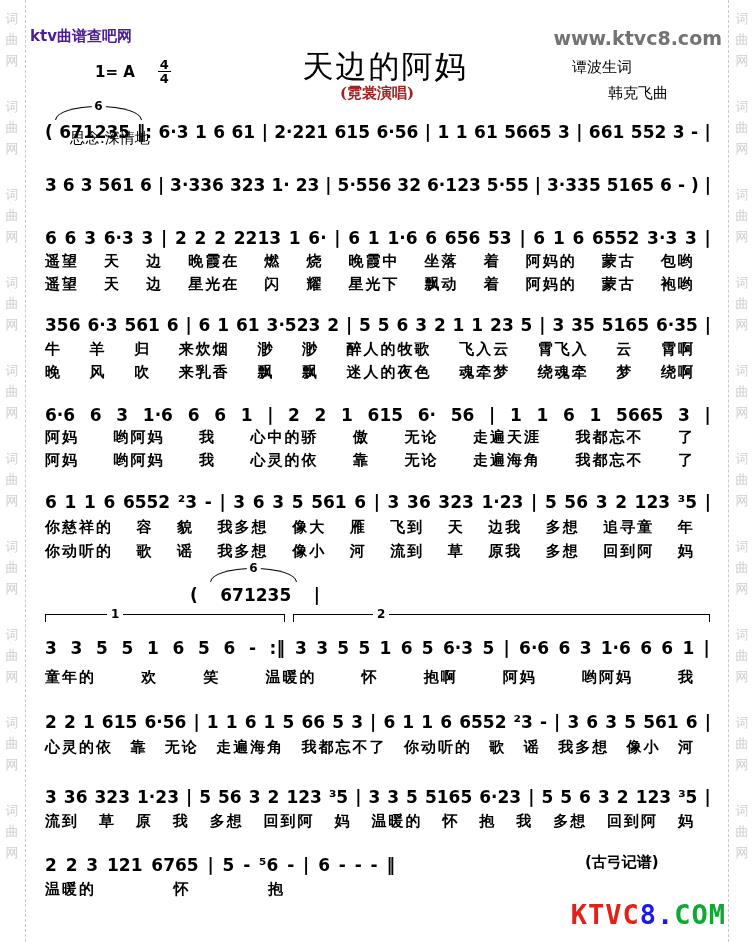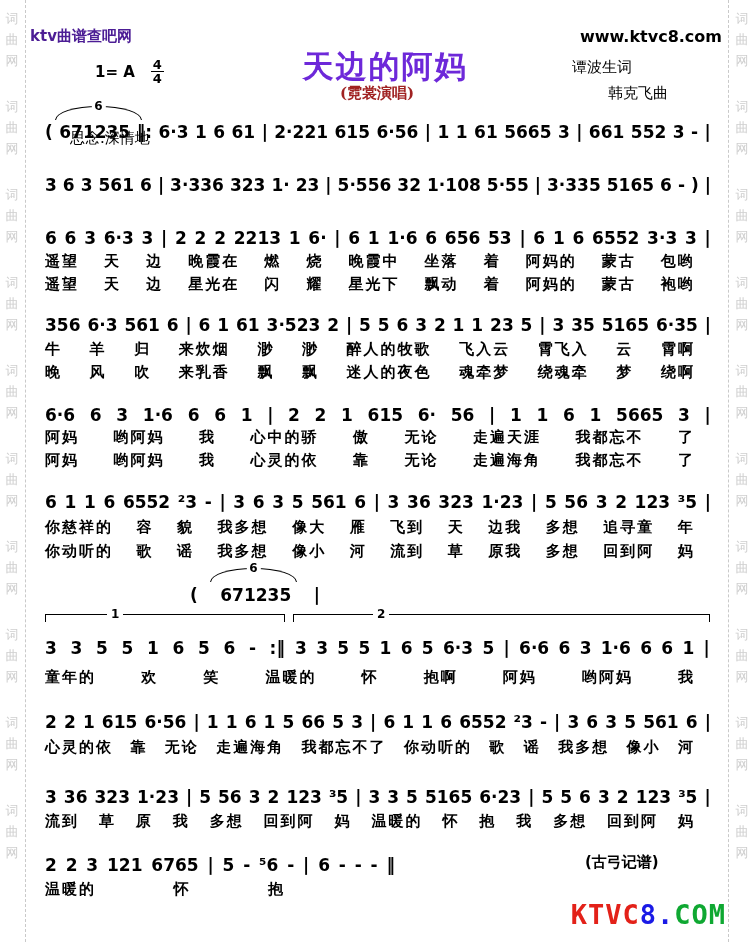--- a/index.html
+++ b/index.html
@@ -9,24 +9,24 @@
   .border-col{position:absolute;top:8px;width:20px;display:flex;flex-direction:column;align-items:center;}
   .border-col.left{left:2px;}
   .border-col.right{right:2px;}
   .bchar{display:block;font-size:13px;line-height:21px;color:#cfcfcf;font-family:"DejaVu Serif",serif;}
   .bchar.last{margin-bottom:25px;}
   .vdash{position:absolute;top:0;bottom:0;width:0;border-left:1px dashed #c9c9c9;}
   .vdash.l{left:25px;}
   .vdash.r{right:25px;}
   
   .site-name{position:absolute;left:30px;top:27px;font-size:15px;font-weight:bold;color:#4c1d95;}
-  .site-url{position:absolute;right:32px;top:27px;font-size:16px;font-weight:bold;color:#000000;}
-  .title{position:absolute;left:16px;right:0;top:46px;text-align:center;font-size:31px;font-weight:bold;color:#6d28d9;letter-spacing:2px;}
+  .site-url{position:absolute;right:32px;top:27px;font-size:19px;font-weight:bold;color:#737373;}
+  .title{position:absolute;left:16px;right:0;top:46px;text-align:center;font-size:31px;font-weight:normal;color:#000000;letter-spacing:2px;}
   .subtitle{position:absolute;left:0;right:0;top:84px;text-align:center;font-size:15px;color:#a02222;font-family:"DejaVu Serif",serif;font-weight:bold;}
-  .keyline{position:absolute;left:95px;top:58px;font-size:15px;font-weight:bold;display:flex;align-items:center;gap:16px;}
+  .keyline{position:absolute;left:95px;top:58px;font-size:15px;font-weight:bold;display:flex;align-items:center;gap:23px;}
   .frac{display:inline-flex;flex-direction:column;align-items:center;line-height:13px;font-size:13px;font-weight:bold;}
   .frac .top{border-bottom:1px solid #000;padding:0 2px;}
   .mood{position:absolute;left:70px;top:85px;font-size:15px;font-family:"DejaVu Serif",serif;margin-top:44px;}
   .lyricist{position:absolute;left:572px;top:58px;font-size:15px;font-family:Liberation Sans, sans-serif;}
   .composer{position:absolute;left:608px;top:84px;font-size:15px;font-family:"DejaVu Serif",serif;}
   
   .notes{position:absolute;left:45px;width:666px;display:flex;justify-content:space-between;align-items:baseline;
          font-size:17px;font-weight:bold;white-space:pre;}
   .notes span{display:inline-block;}
   .lyr{position:absolute;left:45px;width:650px;display:flex;justify-content:space-between;
@@ -129,21 +129,21 @@
   </div>
   <div class="mood">思念.深情地</div>
   <div class="lyricist">谭波生词</div>
   <div class="composer">韩克飞曲</div>
 
   <div class="tuplet" style="left:55px;top:106px;width:85px;">
     <span class="tl">6</span>
   </div>
   <div class="notes" style="top:122px;"><span>(</span><span>671235</span><span>‖:</span><span>6·3</span><span>1</span><span>6</span><span>61</span><span>|</span><span>2·221</span><span>615</span><span>6·56</span><span>|</span><span>1</span><span>1</span><span>61</span><span>5665</span><span>3</span><span>|</span><span>661</span><span>552</span><span>3</span><span>-</span><span>|</span></div>
 
-  <div class="notes" style="top:175px;"><span>3</span><span>6</span><span>3</span><span>561</span><span>6</span><span>|</span><span>3·336</span><span>323</span><span>1·</span><span>23</span><span>|</span><span>5·556</span><span>32</span><span>1·108</span><span>5·55</span><span>|</span><span>3·335</span><span>5165</span><span>6</span><span>-</span><span>)</span><span>|</span></div>
+  <div class="notes" style="top:175px;"><span>3</span><span>6</span><span>3</span><span>561</span><span>6</span><span>|</span><span>3·336</span><span>323</span><span>1·</span><span>23</span><span>|</span><span>5·556</span><span>32</span><span>6·123</span><span>5·55</span><span>|</span><span>3·335</span><span>5165</span><span>6</span><span>-</span><span>)</span><span>|</span></div>
 
   <div class="notes" style="top:228px;"><span>6</span><span>6</span><span>3</span><span>6·3</span><span>3</span><span>|</span><span>2</span><span>2</span><span>2</span><span>2213</span><span>1</span><span>6·</span><span>|</span><span>6</span><span>1</span><span>1·6</span><span>6</span><span>656</span><span>53</span><span>|</span><span>6</span><span>1</span><span>6</span><span>6552</span><span>3·3</span><span>3</span><span>|</span></div>
   <div class="lyr" style="top:252px;"><span>遥望</span><span>天</span><span>边</span><span>晚霞在</span><span>燃</span><span>烧</span><span>晚霞中</span><span>坐落</span><span>着</span><span>阿妈的</span><span>蒙古</span><span>包哟</span></div>
   <div class="lyr" style="top:275px;"><span>遥望</span><span>天</span><span>边</span><span>星光在</span><span>闪</span><span>耀</span><span>星光下</span><span>飘动</span><span>着</span><span>阿妈的</span><span>蒙古</span><span>袍哟</span></div>
 
   <div class="notes" style="top:315px;"><span>356</span><span>6·3</span><span>561</span><span>6</span><span>|</span><span>6</span><span>1</span><span>61</span><span>3·523</span><span>2</span><span>|</span><span>5</span><span>5</span><span>6</span><span>3</span><span>2</span><span>1</span><span>1</span><span>23</span><span>5</span><span>|</span><span>3</span><span>35</span><span>5165</span><span>6·35</span><span>|</span></div>
   <div class="lyr" style="top:340px;"><span>牛</span><span>羊</span><span>归</span><span>来炊烟</span><span>渺</span><span>渺</span><span>醉人的牧歌</span><span>飞入云</span><span>霄飞入</span><span>云</span><span>霄啊</span></div>
   <div class="lyr" style="top:363px;"><span>晚</span><span>风</span><span>吹</span><span>来乳香</span><span>飘</span><span>飘</span><span>迷人的夜色</span><span>魂牵梦</span><span>绕魂牵</span><span>梦</span><span>绕啊</span></div>
 
   <div class="notes" style="top:405px;"><span>6·6</span><span>6</span><span>3</span><span>1·6</span><span>6</span><span>6</span><span>1</span><span>|</span><span>2</span><span>2</span><span>1</span><span>615</span><span>6·</span><span>56</span><span>|</span><span>1</span><span>1</span><span>6</span><span>1</span><span>5665</span><span>3</span><span>|</span></div>

